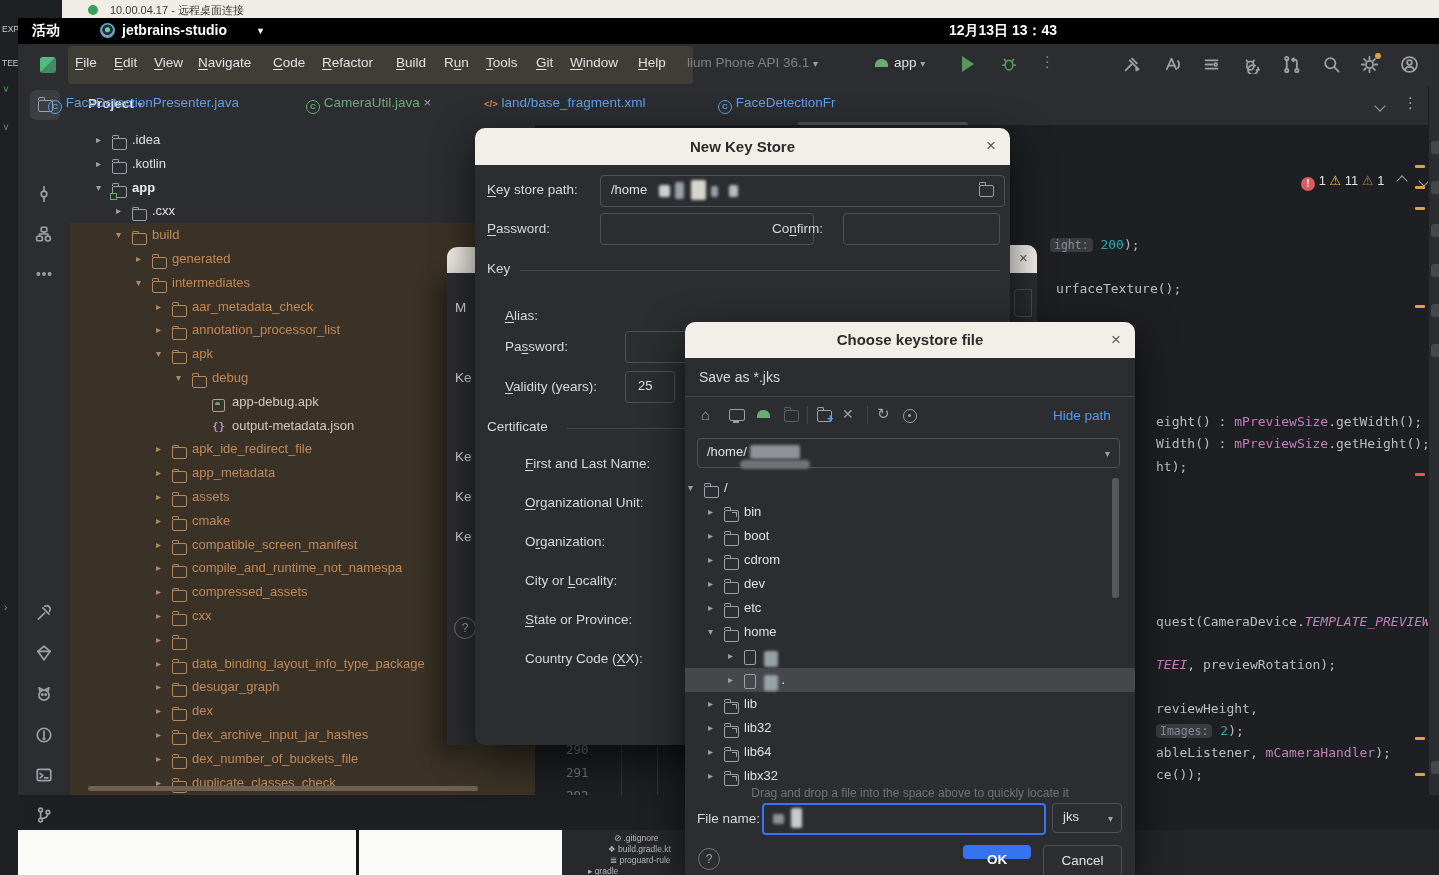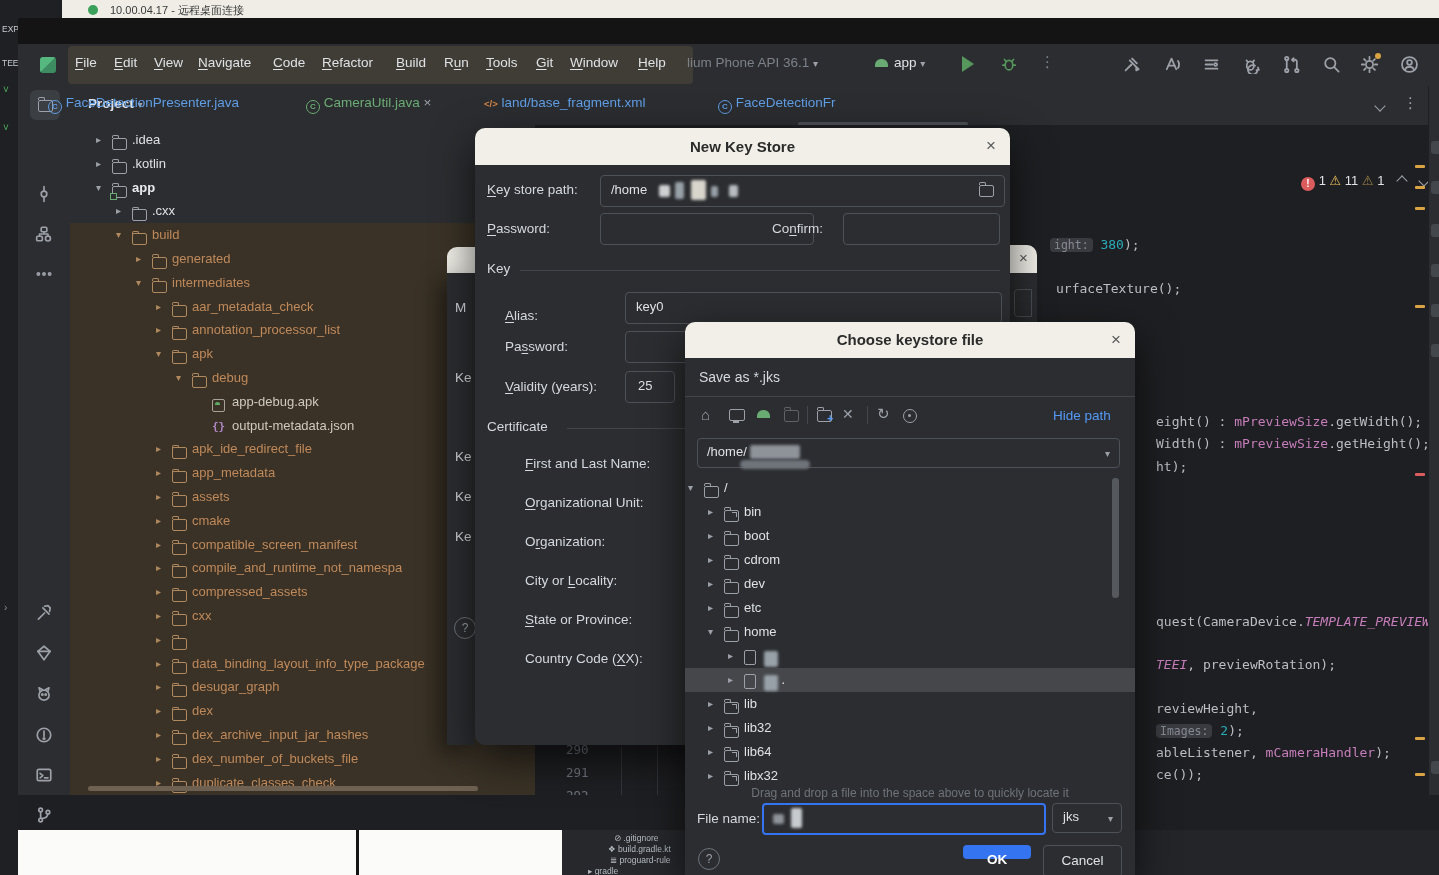--- a/index.html
+++ b/index.html
@@ -107,20 +107,27 @@
     <span class="ttl">10.00.04.17 - 远程桌面连接</span>
   </div>
   <div class="abs" id="left-sliver">
     <div class="abs" style="left:2px;top:6px;">EXPL</div>
     <div class="abs" style="left:2px;top:40px;">TEEI</div>
     <div class="abs" style="left:3px;top:66px;color:#4db05c;font-size:10px;">˅</div>
     <div class="abs" style="left:3px;top:104px;color:#4db05c;font-size:10px;">˅</div>
     <div class="abs" style="left:4px;top:584px;color:#8a8f96;font-size:10px;">›</div>
   </div>
 
+  <div class="abs" id="gnome-bar">
+    <span class="act">活动</span>
+    <span class="appicon"></span>
+    <span class="appmenu">jetbrains-studio</span>
+    <span class="caret">▼</span>
+    <span class="clock">12月13日 13：43</span>
+  </div>
 
   <div class="abs" id="ide">
     <div class="abs" id="ide-toolbar">
       <div id="menu-tint"></div>
       <span class="abs" id="as-logo"></span>
       <span id="menubar"><span class="menu-item" style="left: 57px;"><u>F</u>ile</span><span class="menu-item" style="left: 96px;"><u>E</u>dit</span><span class="menu-item" style="left: 136px;"><u>V</u>iew</span><span class="menu-item" style="left: 180px;"><u>N</u>avigate</span><span class="menu-item" style="left: 255px;"><u>C</u>ode</span><span class="menu-item" style="left: 304px;"><u>R</u>efactor</span><span class="menu-item" style="left: 378px;"><u>B</u>uild</span><span class="menu-item" style="left: 426px;">R<u>u</u>n</span><span class="menu-item" style="left: 468px;"><u>T</u>ools</span><span class="menu-item" style="left: 518px;"><u>G</u>it</span><span class="menu-item" style="left: 552px;"><u>W</u>indow</span><span class="menu-item" style="left: 620px;"><u>H</u>elp</span></span>
       <span class="menu-item tb-dim" style="left:669px;">
         <span>lium Phone API 36.1</span> <span class="combo-chev">▾</span></span>
       <span class="abs" style="left:857px;top:15px;width:13px;height:8px;border-radius:6px 6px 0 0;background:#6aab73;"></span>
       <span class="menu-item" style="left:876px;">
@@ -392,21 +399,21 @@
             <span class="chev" style="left: 86px;">▸</span>
             <span class="ico" style="left: 102px;"><span class="fold"></span></span>
             <span class="lbl" style="left: 122px;">duplicate_classes_check</span>
           </div>
         </div>
       <div class="abs" style="left:18px;top:661px;width:390px;height:5px;border-radius:3px;background:#6e6152;"></div>
     </div>
 
     <div class="abs" style="left:517px;top:81px;width:893px;height:670px;background:#1e1f22;overflow:hidden;" id="editor">
       <div id="code">
-          <div class="codeline" style="left: 515px; top: 112px;"><span class="inlay">ight:</span><span> </span><span class="num">380</span><span>);</span></div>
+          <div class="codeline" style="left: 515px; top: 112px;"><span class="inlay">ight:</span><span> </span><span class="num">200</span><span>);</span></div>
           <div class="codeline" style="left: 521px; top: 156px;"><span>urfaceTexture();</span></div>
           <div class="codeline" style="left: 621px; top: 289px;"><span>eight() : </span><span class="field">mPreviewSize</span><span>.getWidth();</span></div>
           <div class="codeline" style="left: 621px; top: 311px;"><span>Width() : </span><span class="field">mPreviewSize</span><span>.getHeight();</span></div>
           <div class="codeline" style="left: 621px; top: 334px;"><span>ht);</span></div>
           <div class="codeline" style="left: 621px; top: 489px;"><span>quest(CameraDevice.</span><span class="const">TEMPLATE_PREVIEW</span></div>
           <div class="codeline" style="left: 621px; top: 532px;"><span class="const">TEEI</span><span>, previewRotation);</span></div>
           <div class="codeline" style="left: 621px; top: 576px;"><span>reviewHeight,</span></div>
           <div class="codeline" style="left: 621px; top: 598px;"><span class="inlay">Images:</span><span> </span><span class="num">2</span><span>);</span></div>
           <div class="codeline" style="left: 621px; top: 620px;"><span>ableListener, </span><span class="field">mCameraHandler</span><span>);</span></div>
           <div class="codeline" style="left: 621px; top: 642px;"><span>ce());</span></div>
@@ -493,23 +500,20 @@
       <span class="redact" style="position:absolute;left:128px;top:9px;width:9px;height:12px;background:#b8bcc0;"></span>
       <span class="fold" style="position:absolute;right:10px;top:9px;"></span>
     </div>
     <span class="lblt" style="left:12px;top:93px;"><u>P</u>assword:</span>
     <div class="fld" style="left:125px;top:85px;width:212px;height:30px;"></div>
     <span class="lblt" style="left:297px;top:93px;">Co<u>n</u>firm:</span>
     <div class="fld" style="left:368px;top:85px;width:155px;height:30px;"></div>
     <span class="lblt" style="left:12px;top:133px;">Key</span>
     <div class="grp-line" style="left:45px;top:142px;width:480px;"></div>
     <span class="lblt" style="left:30px;top:180px;"><u>A</u>lias:</span>
-    <div class="fld" style="left:150px;top:164px;width:375px;height:30px;">
-      <span style="position:absolute;left:10px;top:6px;">key0</span>
-      </div>
     <span class="lblt" style="left:30px;top:211px;">Pa<u>s</u>sword:</span>
     <div class="fld" style="left:150px;top:203px;width:375px;height:30px;"></div>
     <span class="lblt" style="left:30px;top:251px;"><u>V</u>alidity (years):</span>
     <div class="fld" style="left:150px;top:243px;width:48px;height:30px;">
       <span style="position:absolute;left:12px;top:6px;">25</span>
       </div>
     <span class="lblt" style="left:12px;top:291px;">Certificate</span>
     <div class="grp-line" style="left:92px;top:300px;width:433px;"></div>
     <div id="cert-labels">
         <span class="lblt" style="left: 50px; top: 328px;"><u>F</u>irst and Last Name:</span>

